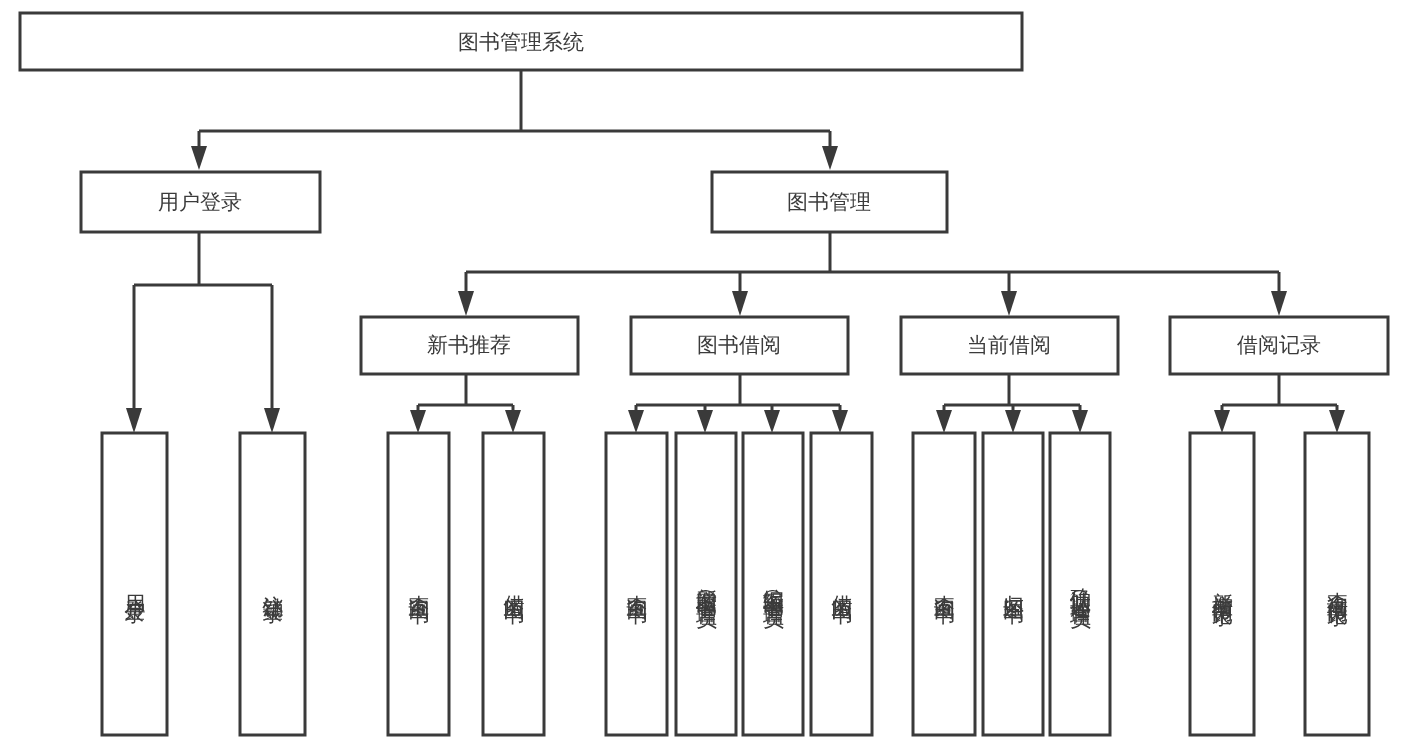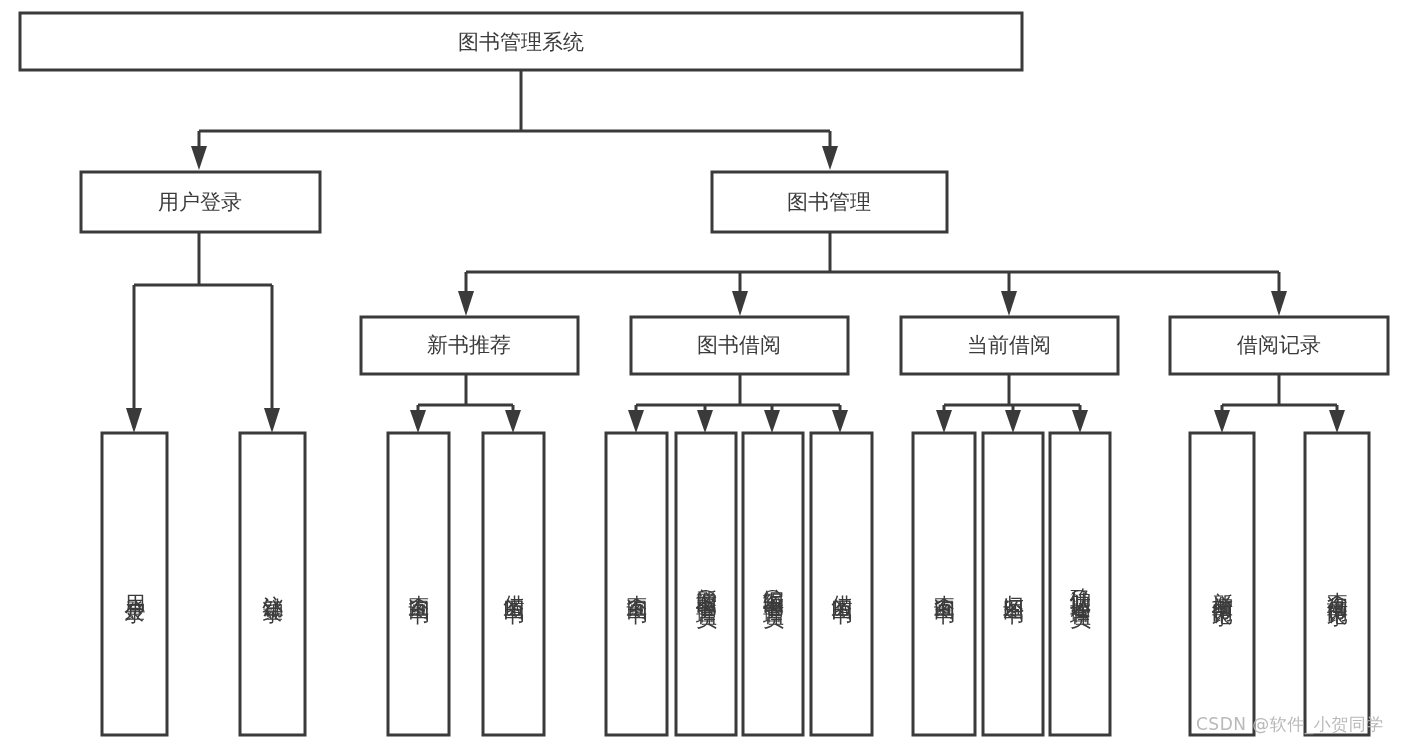--- a/index.html
+++ b/index.html
@@ -223,15 +223,14 @@
   <div class="leaf-label-v" style="left:743px; top:433px; width:60px; height:302px;">编辑图书（管理员）</div>
   <div class="leaf-label-v" style="left:811px; top:433px; width:61px; height:302px;">借阅图书</div>
 
   <div class="leaf-label-v" style="left:913px; top:433px; width:62px; height:302px;">查询图书</div>
   <div class="leaf-label-v" style="left:983px; top:433px; width:60px; height:302px;">归还图书</div>
   <div class="leaf-label-v" style="left:1050px; top:433px; width:60px; height:302px;">确认归还（管理员）</div>
 
   <div class="leaf-label-v" style="left:1190px; top:433px; width:64px; height:302px;">新增借阅记录</div>
   <div class="leaf-label-v" style="left:1305px; top:433px; width:64px; height:302px;">查询借阅记录</div>
 
-  <div class="watermark">CSDN @软件_小贺同学</div>
 
 </div>
 
 </body></html>

